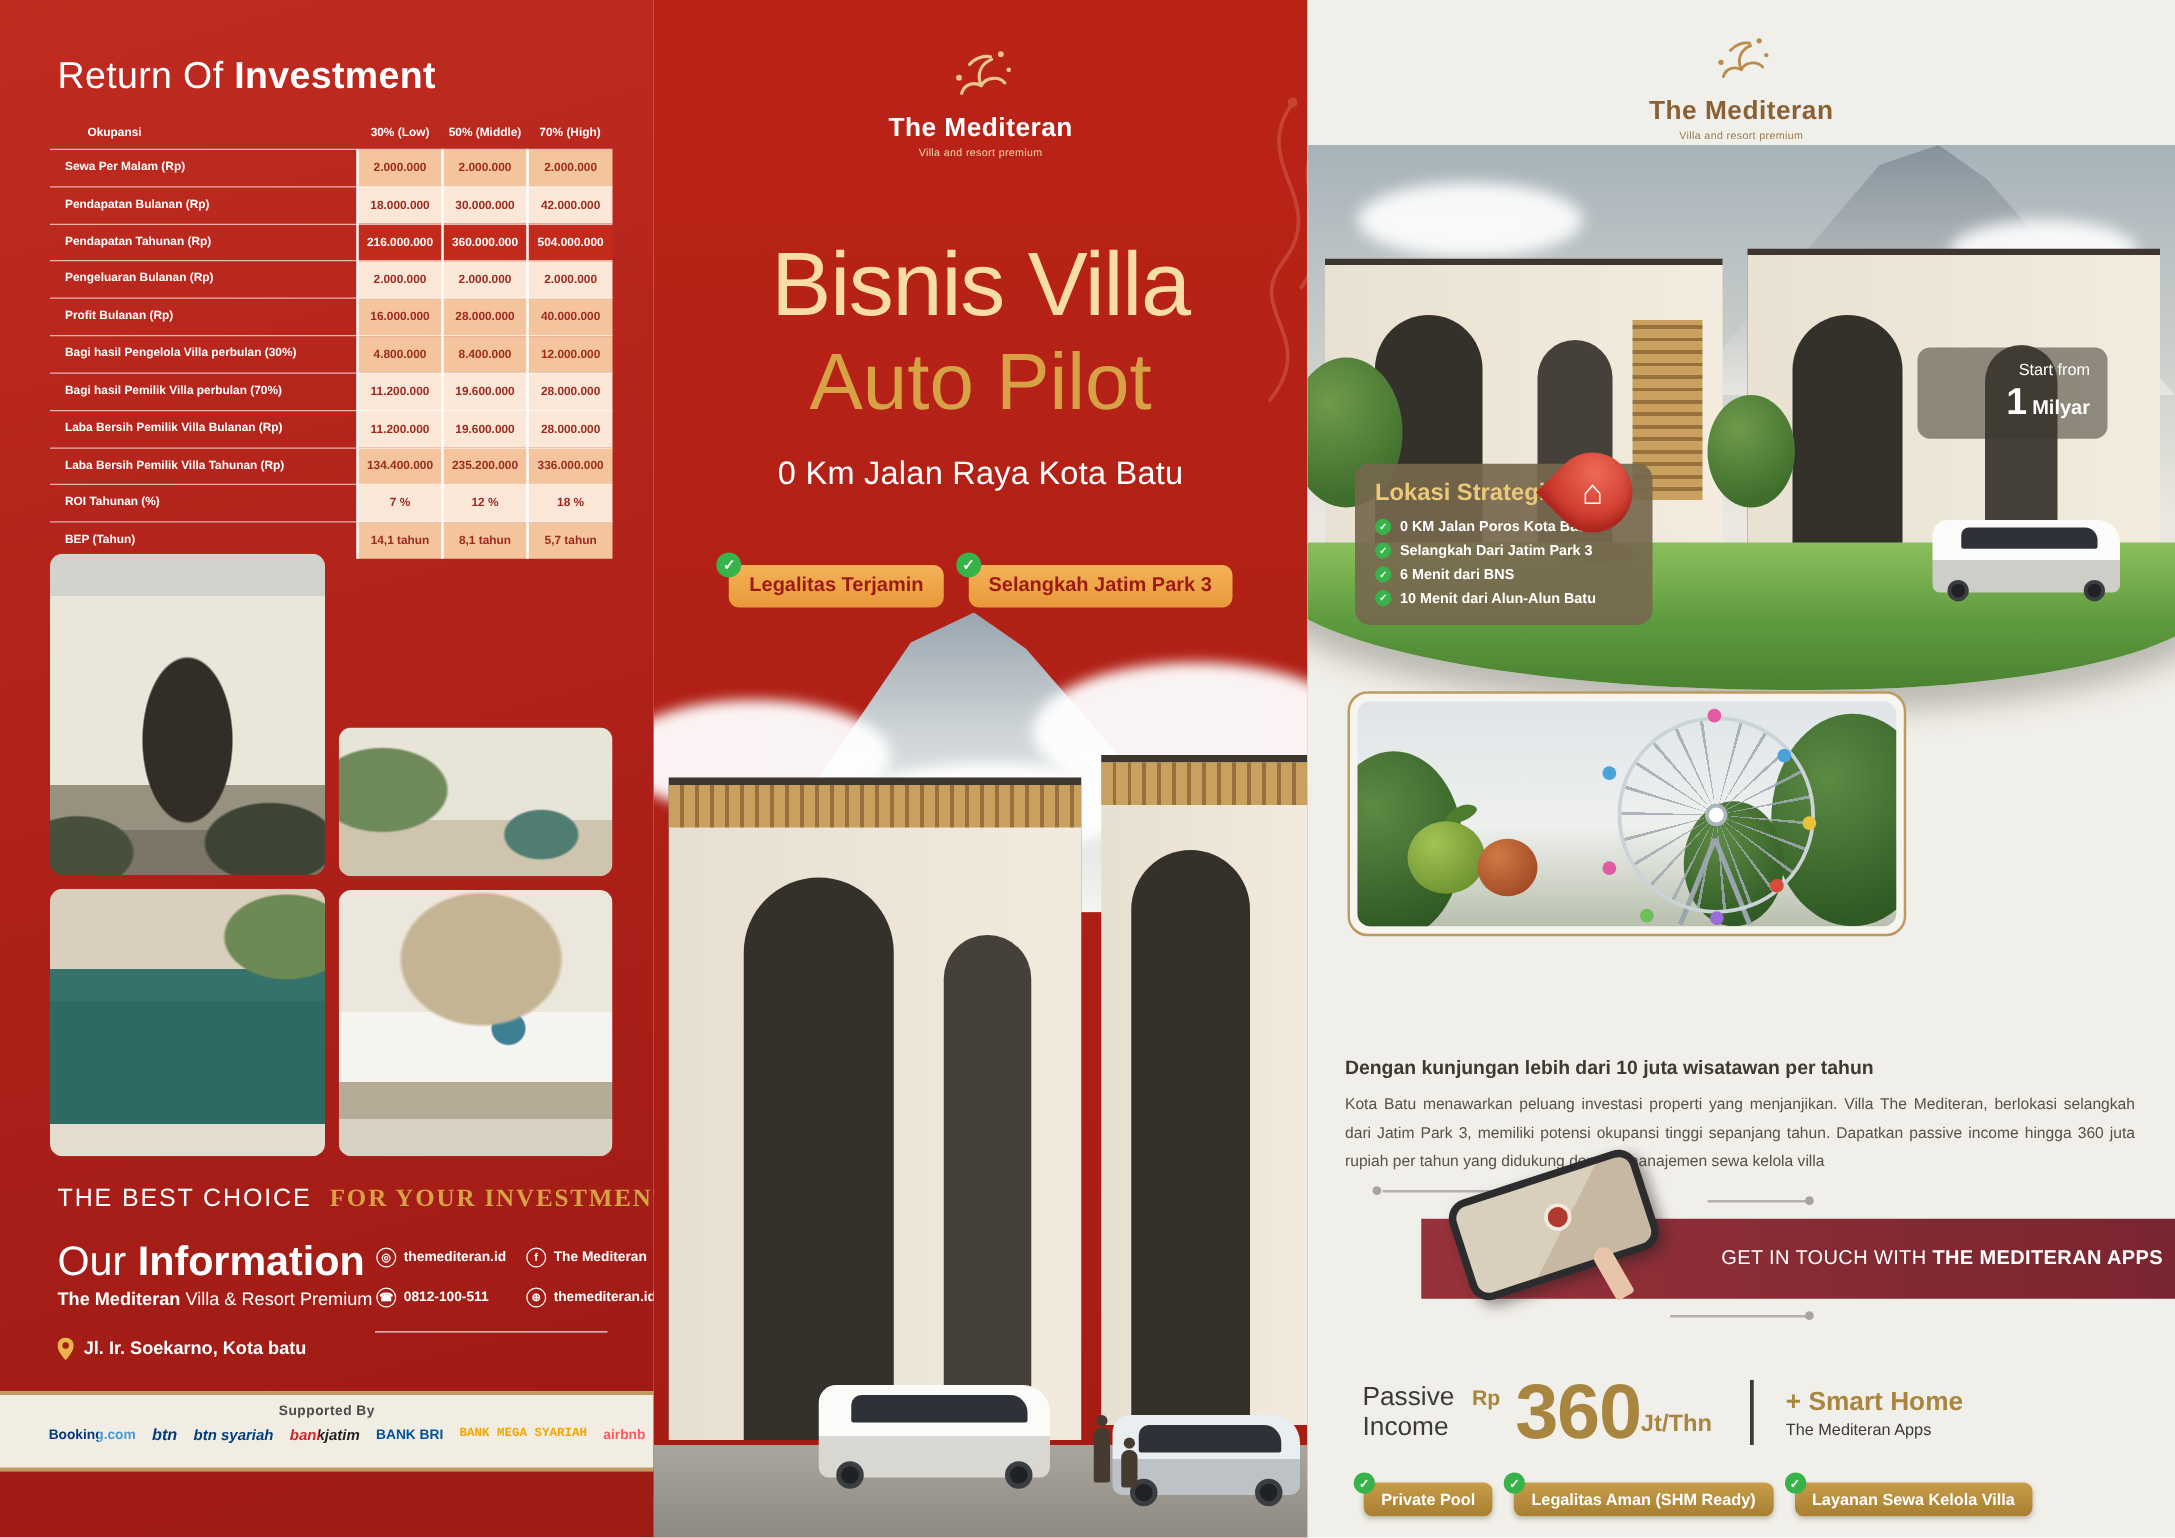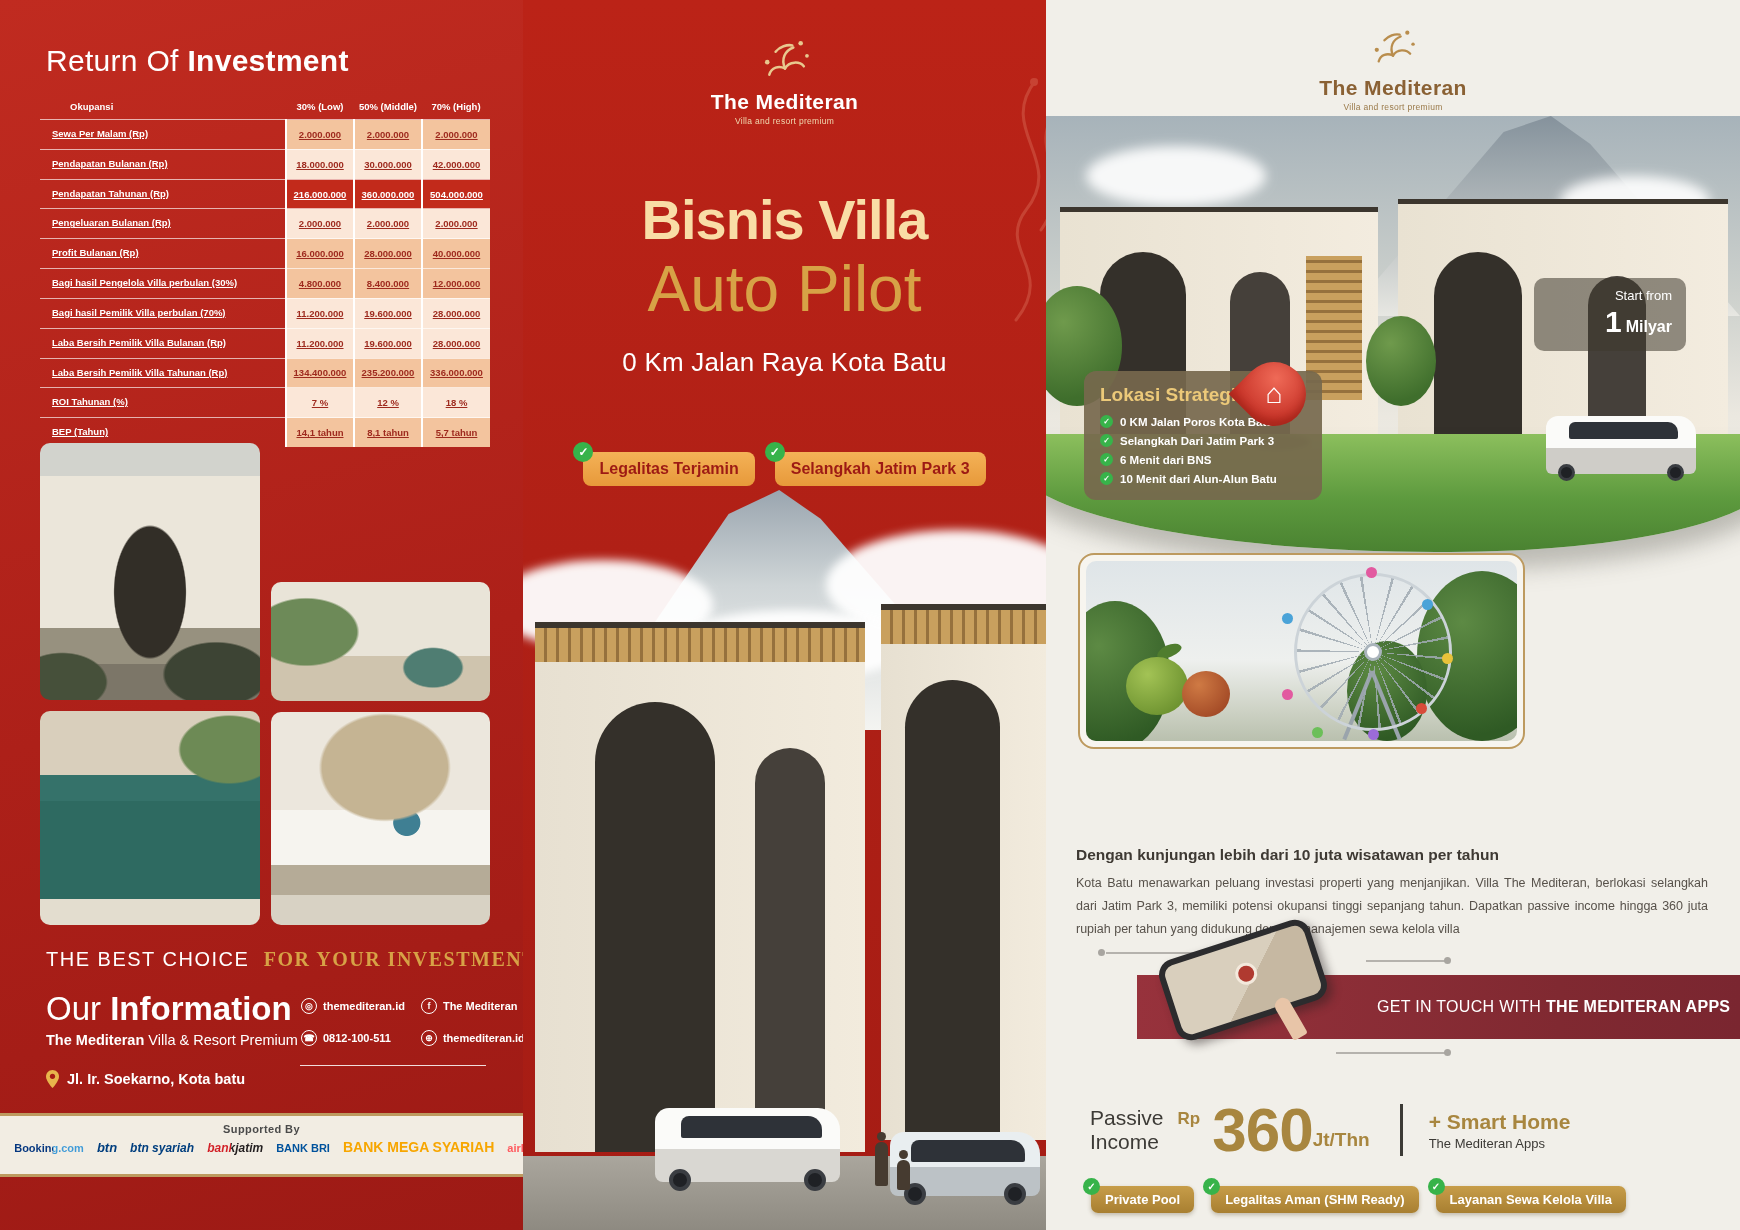--- a/index.html
+++ b/index.html
@@ -14,21 +14,21 @@
   .roi-title { position:absolute; top:44px; left:46px; font-size:30px; color:#fff; font-weight:300; letter-spacing:.3px; }
   .roi-title b { font-weight:800; }
 
   table.roi { position:absolute; top:94px; left:40px; width:450px; border-collapse:collapse; table-layout:fixed; }
   table.roi col.c-lbl { width:246px; }
   table.roi col.c-val { width:68px; }
   table.roi th { color:#fff; font-size:9.5px; font-weight:bold; padding:7px 4px; text-align:center; }
   table.roi th.h-lbl { text-align:left; padding-left:30px; }
   table.roi tr { border-top:1.4px solid rgba(255,255,255,.65); }
   table.roi tr.head { border-top:none; }
-  table.roi td { font-size:9.5px; font-weight:bold; padding:8px 3px;text-decoration:underline; }
+  table.roi td { font-size:9.5px; font-weight:bold; padding:8px 3px; }
   table.roi td.lbl { color:#fff; text-align:left; padding-left:12px; padding-right:14px; line-height:1.35; }
   table.roi td.val { text-align:center; color:#9e2a1e; border-left:2px solid #fff; background:#fbe7d8; }
   table.roi tr.tone-a td.val { background:#f3c49e; }
   table.roi tr.tone-b td.val { background:#fbe7d8; }
   table.roi tr.tone-hl td.val { background:#c22a1b; color:#fff; }
 
   .photos { position:absolute; top:443px; left:40px; width:450px; height:482px; display:flex; gap:11px; }
   .pcol { flex:1; display:flex; flex-direction:column; gap:11px; }
   .photo { border-radius:10px; position:relative; overflow:hidden; }
   .ph-exterior { height:257px;
@@ -77,36 +77,36 @@
     border-top:3px solid #bd9a5f; border-bottom:3px solid #bd9a5f; text-align:center; }
   .sup-label { font-size:11px; font-weight:bold; color:#4a4a4a; margin-top:7px; letter-spacing:.4px; }
   .partners { display:flex; justify-content:center; align-items:center; gap:13px; margin-top:5px; font-size:11px; }
   .partner { white-space:nowrap; font-weight:bold; }
   .p-traveloka { color:#3e4a54; font-weight:600; }
   .p-booking { background:linear-gradient(90deg,#04367f 0 70%,#3f9bd8 70%); -webkit-background-clip:text; background-clip:text; color:transparent; font-weight:800;padding-left:32px; }
   .p-btn { color:#003e7e; font-weight:800; font-style:italic; font-size:13px; }
   .p-btnsyariah { color:#003e7e; font-weight:800; font-style:italic; font-size:12px; }
   .p-bankjatim { background:linear-gradient(90deg,#d21f26 0 42%,#231f20 42%); -webkit-background-clip:text; background-clip:text; color:transparent; font-weight:800; font-style:italic; font-size:12px; }
   .p-bri { color:#00529c; font-weight:800; }
-  .p-mega { color:#f7a600; font-weight:800; font-size:14px; line-height:1.1; }
+  .p-mega { color:#f7a600; font-weight:800; font-size:10px; line-height:1.1;font-family:Liberation Mono, monospace; }
   .p-airbnb { color:#ff5a5f; font-weight:700; }
   .p-juragan { color:#1d2733; font-weight:700; }
   .p-juragan::before { content:"◉ "; color:#1d2733; }
 
   
   .panel-mid { width:523px; position:relative; flex:none; overflow:hidden;
     background:linear-gradient(180deg,#bb2317 0%,#b02016 45%,#a51c14 100%); }
   .logo-mid { position:absolute; top:36px; left:0; right:0; text-align:center; }
   .logo-name { font-size:21px; font-weight:bold; color:#fff; margin-top:4px; letter-spacing:.4px; }
   .logo-sub { font-size:8.5px; color:#f0d9b0; margin-top:2px; letter-spacing:.3px; }
   .logo-right .logo-name { color:#8a6134; }
   .logo-right .logo-sub { color:#9a7a4a; }
   .dragon { position:absolute; right:-30px; top:70px; opacity:.45; }
   .title-block { position:absolute; top:192px; left:0; right:0; text-align:center; }
-  .t1 { font-size:56px; font-weight:700; color:#f9dda6; letter-spacing:-1px; line-height:1.0; }
+  .t1 { font-size:72px; font-weight:400; color:#f9dda6; letter-spacing:-1px; line-height:1.0; }
   .t2 { font-size:64px; font-weight:400; color:#d7a246; line-height:1.05; margin-top:8px; }
   .mid-sub { margin-top:24px; font-size:26px; font-weight:normal; color:#fff; letter-spacing:.2px; }
   .badges-mid { position:absolute; top:452px; left:0; right:0; display:flex; justify-content:center; gap:20px; }
   .badge { position:relative; background:linear-gradient(180deg,#f4b257,#e7993a); color:#9d1a14; font-weight:800;
     font-size:16px; padding:8px 16px; border-radius:8px; white-space:nowrap; }
   .badge .check { position:absolute; top:-10px; left:-10px; }
   .check { width:20px; height:20px; background:#37b34a; border-radius:50%; color:#fff; font-size:12px; font-weight:bold;
     display:flex; align-items:center; justify-content:center; flex:none; }
   .check.small { width:13px; height:13px; font-size:8px; }
 

